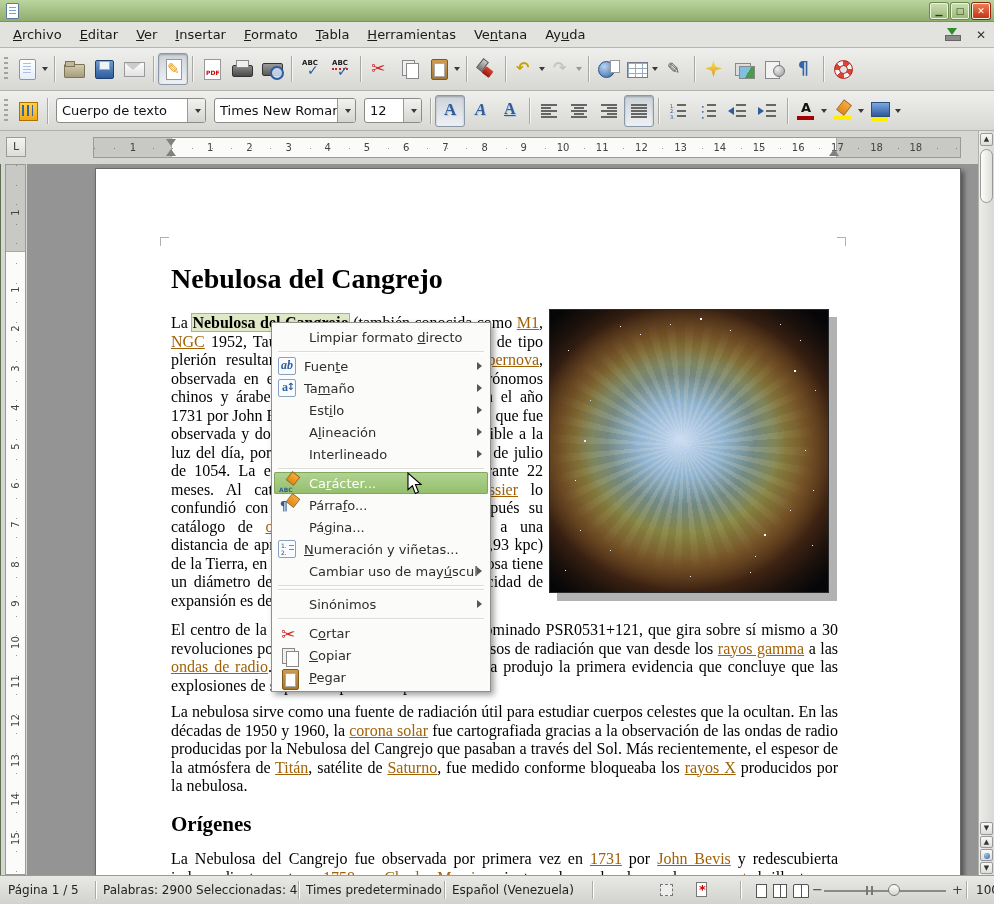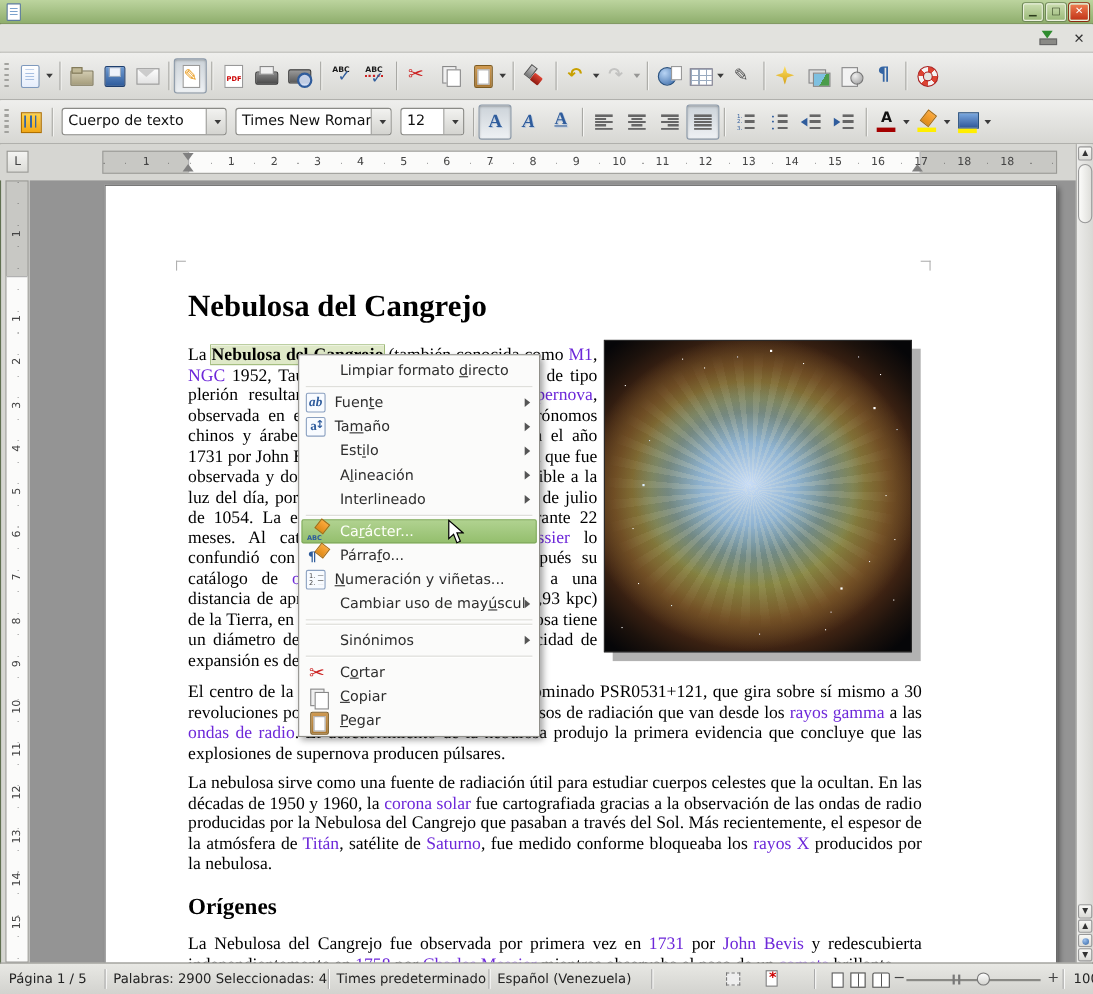--- a/index.html
+++ b/index.html
@@ -130,21 +130,21 @@
 .crop{position:absolute;width:9px;height:9px}
 .cropTL{left:64px;top:68px;border-left:1px solid #b0b0b0;border-top:1px solid #b0b0b0}
 .cropTR{left:741px;top:68px;border-right:1px solid #b0b0b0;border-top:1px solid #b0b0b0}
 .doc-h1{position:absolute;left:75px;top:94px;font-family:"Liberation Serif",serif;font-size:28px;font-weight:bold;color:#000}
 .doc-h2{position:absolute;left:75px;top:643px;font-family:"Liberation Serif",serif;font-size:21px;font-weight:bold;color:#000}
 .doc-p{position:absolute;font-family:"Liberation Serif",serif;font-size:16px;line-height:18.5px;text-align:justify;color:#000}
 .p1{left:75px;top:145px;width:372px}
 .p2{left:75px;top:452px;width:667px}
 .p3{left:75px;top:534px;width:667px}
 .p4{left:75px;top:681px;width:667px}
-.lnk{color:#6d28d9;}
+.lnk{color:#a16207;text-decoration:underline}
 .b{font-weight:bold}
 .sel{background:#dfe9c8;box-shadow:0 0 0 1px #a0ba7a}
 .nebwrap{position:absolute;left:453px;top:140px;width:280px;height:284px;background:#060608;border:1px solid #2a2a2a;box-shadow:8px 8px 0 #b2b2b2}
 .neb1{position:absolute;inset:0;background:
  radial-gradient(ellipse 38% 33% at 47% 46%,rgba(205,225,255,.95) 0%,rgba(150,190,240,.8) 40%,rgba(100,140,210,.4) 70%,transparent 100%),
  radial-gradient(ellipse 60% 55% at 48% 49%,rgba(130,200,140,.55) 30%,rgba(160,200,100,.5) 55%,rgba(140,110,50,.45) 75%,transparent 92%),
  radial-gradient(ellipse 74% 68% at 49% 50%,rgba(170,100,45,.6) 55%,rgba(120,65,30,.5) 72%,rgba(70,40,20,.35) 84%,transparent 95%)}
 .neb2{position:absolute;inset:0;background:repeating-conic-gradient(from 10deg at 48% 48%,rgba(255,245,210,.16) 0 4deg,transparent 4deg 9deg);
  -webkit-mask-image:radial-gradient(ellipse 62% 58% at 48% 48%,#000 35%,transparent 78%);mask-image:radial-gradient(ellipse 62% 58% at 48% 48%,#000 35%,transparent 78%)}
 .stars{position:absolute;left:0;top:0;width:1px;height:1px;background:transparent;box-shadow:18px 40px 0 #fff,40px 90px 0 #cde,25px 170px 0 #fff,60px 240px 0 #dee,15px 260px 0 #fff,250px 30px 0 #fff,265px 80px 0 #cde,255px 140px 0 #fff,240px 200px 0 #eef,262px 235px 0 #fff,200px 262px 0 #fff,120px 14px 0 #dde,180px 20px 0 #fff,90px 24px 0 #fff,140px 266px 0 #eef,70px 16px 0 #fff,230px 14px 0 #dde,30px 220px 0 #fff,263px 180px 0 #fff,205px 246px 0 #eef}
@@ -209,20 +209,31 @@
   <div class="titlebar">
     <div class="tdoc"></div>
     <div class="winbtns">
       <div class="wbtn">▁</div>
       <div class="wbtn">□</div>
       <div class="wbtn close">✕</div>
     </div>
   </div>
 
   <div class="menubar">
+    <div style="display:flex">
+        <div class="mbar-item"><u>A</u>rchivo</div>
+        <div class="mbar-item"><u>E</u>ditar</div>
+        <div class="mbar-item"><u>V</u>er</div>
+        <div class="mbar-item"><u>I</u>nsertar</div>
+        <div class="mbar-item"><u>F</u>ormato</div>
+        <div class="mbar-item"><u>T</u>abla</div>
+        <div class="mbar-item"><u>H</u>erramientas</div>
+        <div class="mbar-item">Ve<u>n</u>tana</div>
+        <div class="mbar-item">Ay<u>u</u>da</div>
+      </div>
     <div class="mb-right">
       <div class="mb-load"></div>
       <div class="mb-close">✕</div>
     </div>
   </div>
 
   <div class="tb std">
     <div class="grip"></div>
     <div class="tbrow">
         <div class="tbtn">
@@ -534,20 +545,24 @@
       <div class="cmsep"></div>
       <div class="cmitem hl">
         <span class="micwrap mic m-caracter"></span>
         <span class="cmlabel">Ca<u>r</u>ácter...</span>
       </div>
       <div class="cmitem">
         <span class="micwrap mic m-parrafo"></span>
         <span class="cmlabel">Párra<u>f</u>o...</span>
       </div>
       <div class="cmitem">
+        <span class="micwrap"></span>
+        <span class="cmlabel">Pá<u>g</u>ina...</span>
+      </div>
+      <div class="cmitem">
         <span class="micwrap mic m-numvin"></span>
         <span class="cmlabel"><u>N</u>umeración y viñetas...</span>
       </div>
       <div class="cmitem">
         <span class="micwrap"></span>
         <span class="cmlabel">Cambiar uso de may<u>ú</u>sculas</span>
         <span class="subarrow"></span>
       </div>
       <div class="cmsep"></div>
       <div class="cmsep"></div>

